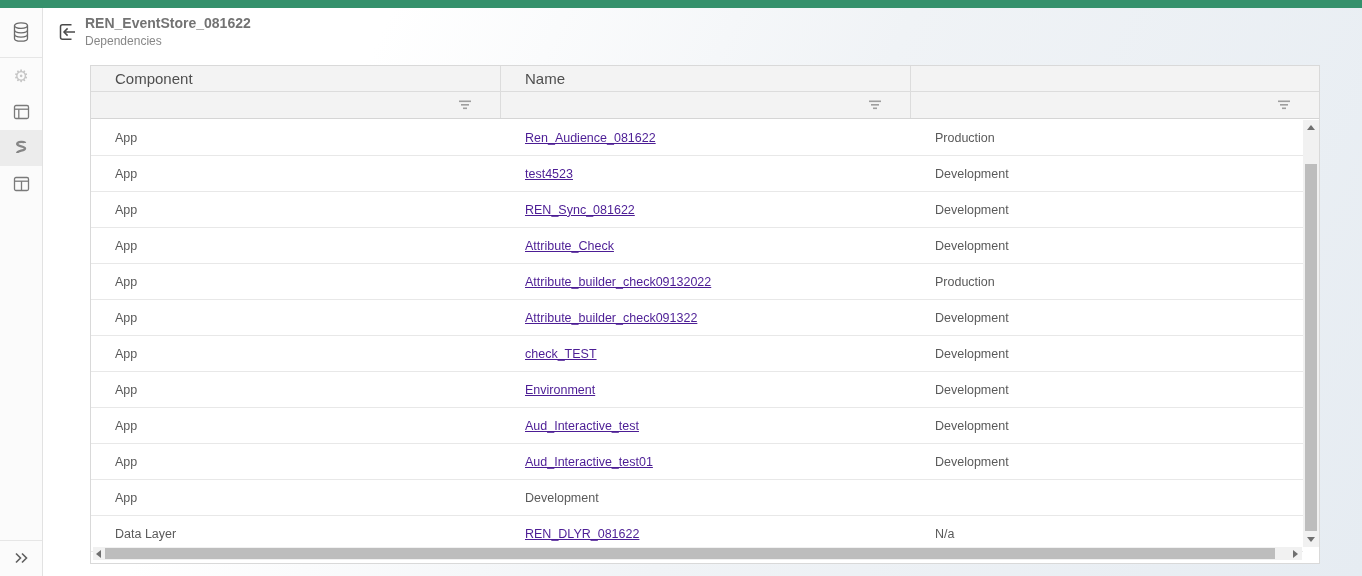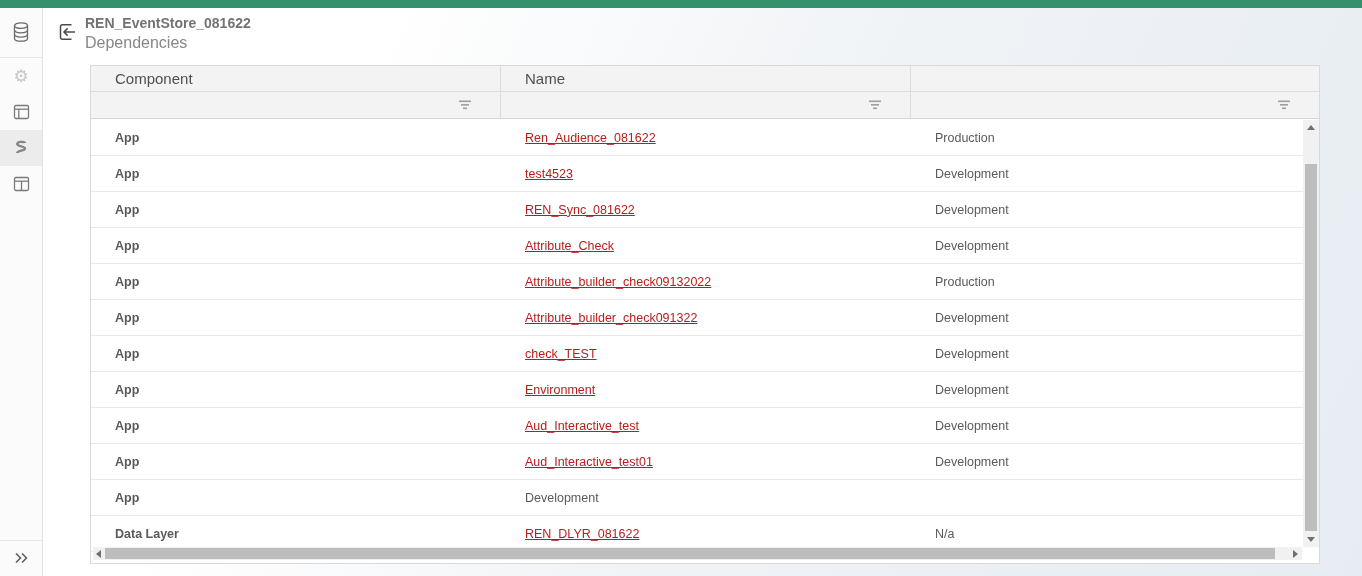--- a/index.html
+++ b/index.html
@@ -19,40 +19,40 @@
     background:#fbfbfb; border-right:1px solid #e2e2e2; }
   .sb-item { position:absolute; left:0; width:42px; height:36px;
     display:flex; align-items:center; justify-content:center; cursor:pointer; }
   .sb-item.selected { background:#ececec; }
   .sb-divider { position:absolute; left:0; width:42px; height:1px; background:#e6e6e6; }
   .gear-glyph { font-family:"DejaVu Sans", sans-serif; font-size:17px; color:#c6c6c6; line-height:1; }
 
   
   .back-btn { position:absolute; left:56px; top:21px; width:22px; height:22px; cursor:pointer; }
   .page-title { position:absolute; left:85px; top:15px; font-size:14px; font-weight:bold; color:#737373; }
-  .page-subtitle { position:absolute; left:85px; top:34px; font-size:16px; color:#878787; }
+  .page-subtitle { position:absolute; left:85px; top:34px; font-size:12px; color:#878787; }
 
   
   .card { position:absolute; left:90px; top:65px; width:1230px; height:499px;
     background:#ffffff; border:1px solid #d9d9d9; }
 
   .thead { display:flex; height:26px; background:#f3f3f3; border-bottom:1px solid #dcdcdc; }
   .thead .hcell { font-size:15px; color:#4f4f4f; font-weight:500; line-height:25px;
     padding-left:24px; cursor:pointer; }
   .fline { display:flex; height:27px; background:#f3f3f3; border-bottom:1px solid #d5d5d5; }
   .fline .fcell { display:flex; align-items:center; justify-content:flex-end; padding-right:28px; }
-  .c1 { width:410px;font-weight:bold; }
+  .c1 { width:410px; }
   .c2 { width:410px; }
   .c3 { flex:1; }
   .thead .c1,.thead .c2,.fline .c1,.fline .c2 { border-right:1px solid #dcdcdc; }
 
   .rows { position:absolute; left:0; top:54px; right:16px; bottom:0; overflow:hidden; }
   .trow { display:flex; align-items:center; height:36px; border-bottom:1px solid #e8e8e8; background:#fff; }
   .cell { padding-left:24px; font-size:12.5px; color:#5a5a5a; white-space:nowrap; }
-  .link { color:#b91c1c; text-decoration:underline; cursor:pointer;margin-top:48px; }
+  .link { color:#4c1d95; text-decoration:underline; cursor:pointer;margin-top:48px; }
 
   .filter-ic { display:block; }
 
   
   .vscroll { position:absolute; top:54px; right:0; width:16px; bottom:16px; background:#f1f1f1; }
   .vthumb { position:absolute; top:44px; left:2px; width:12px; height:367px; background:#bdbdbd; }
   .arr { width:0; height:0; position:absolute; }
   .arr-up   { top:5px;  left:4px; border-left:4px solid transparent; border-right:4px solid transparent; border-bottom:5px solid #6f6f6f; }
   .arr-down { bottom:5px; left:4px; border-left:4px solid transparent; border-right:4px solid transparent; border-top:5px solid #6f6f6f; }
 

